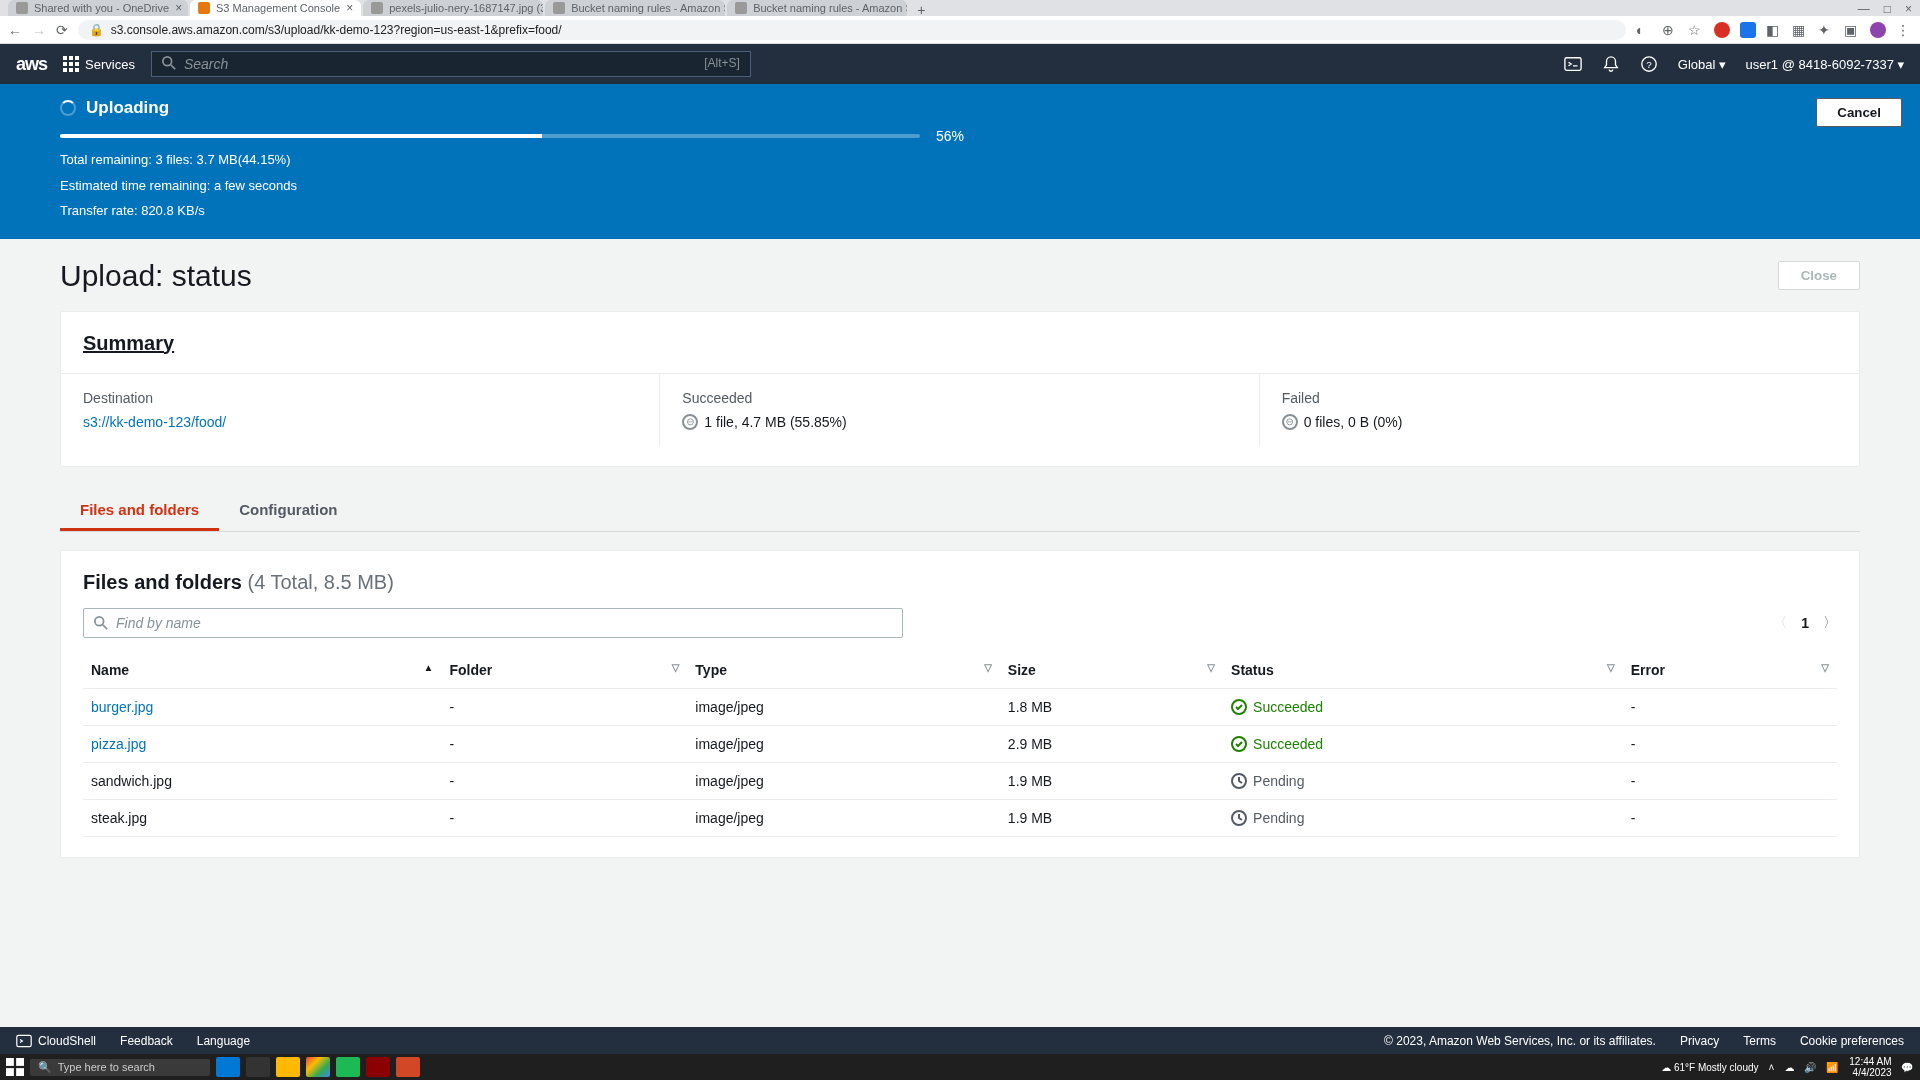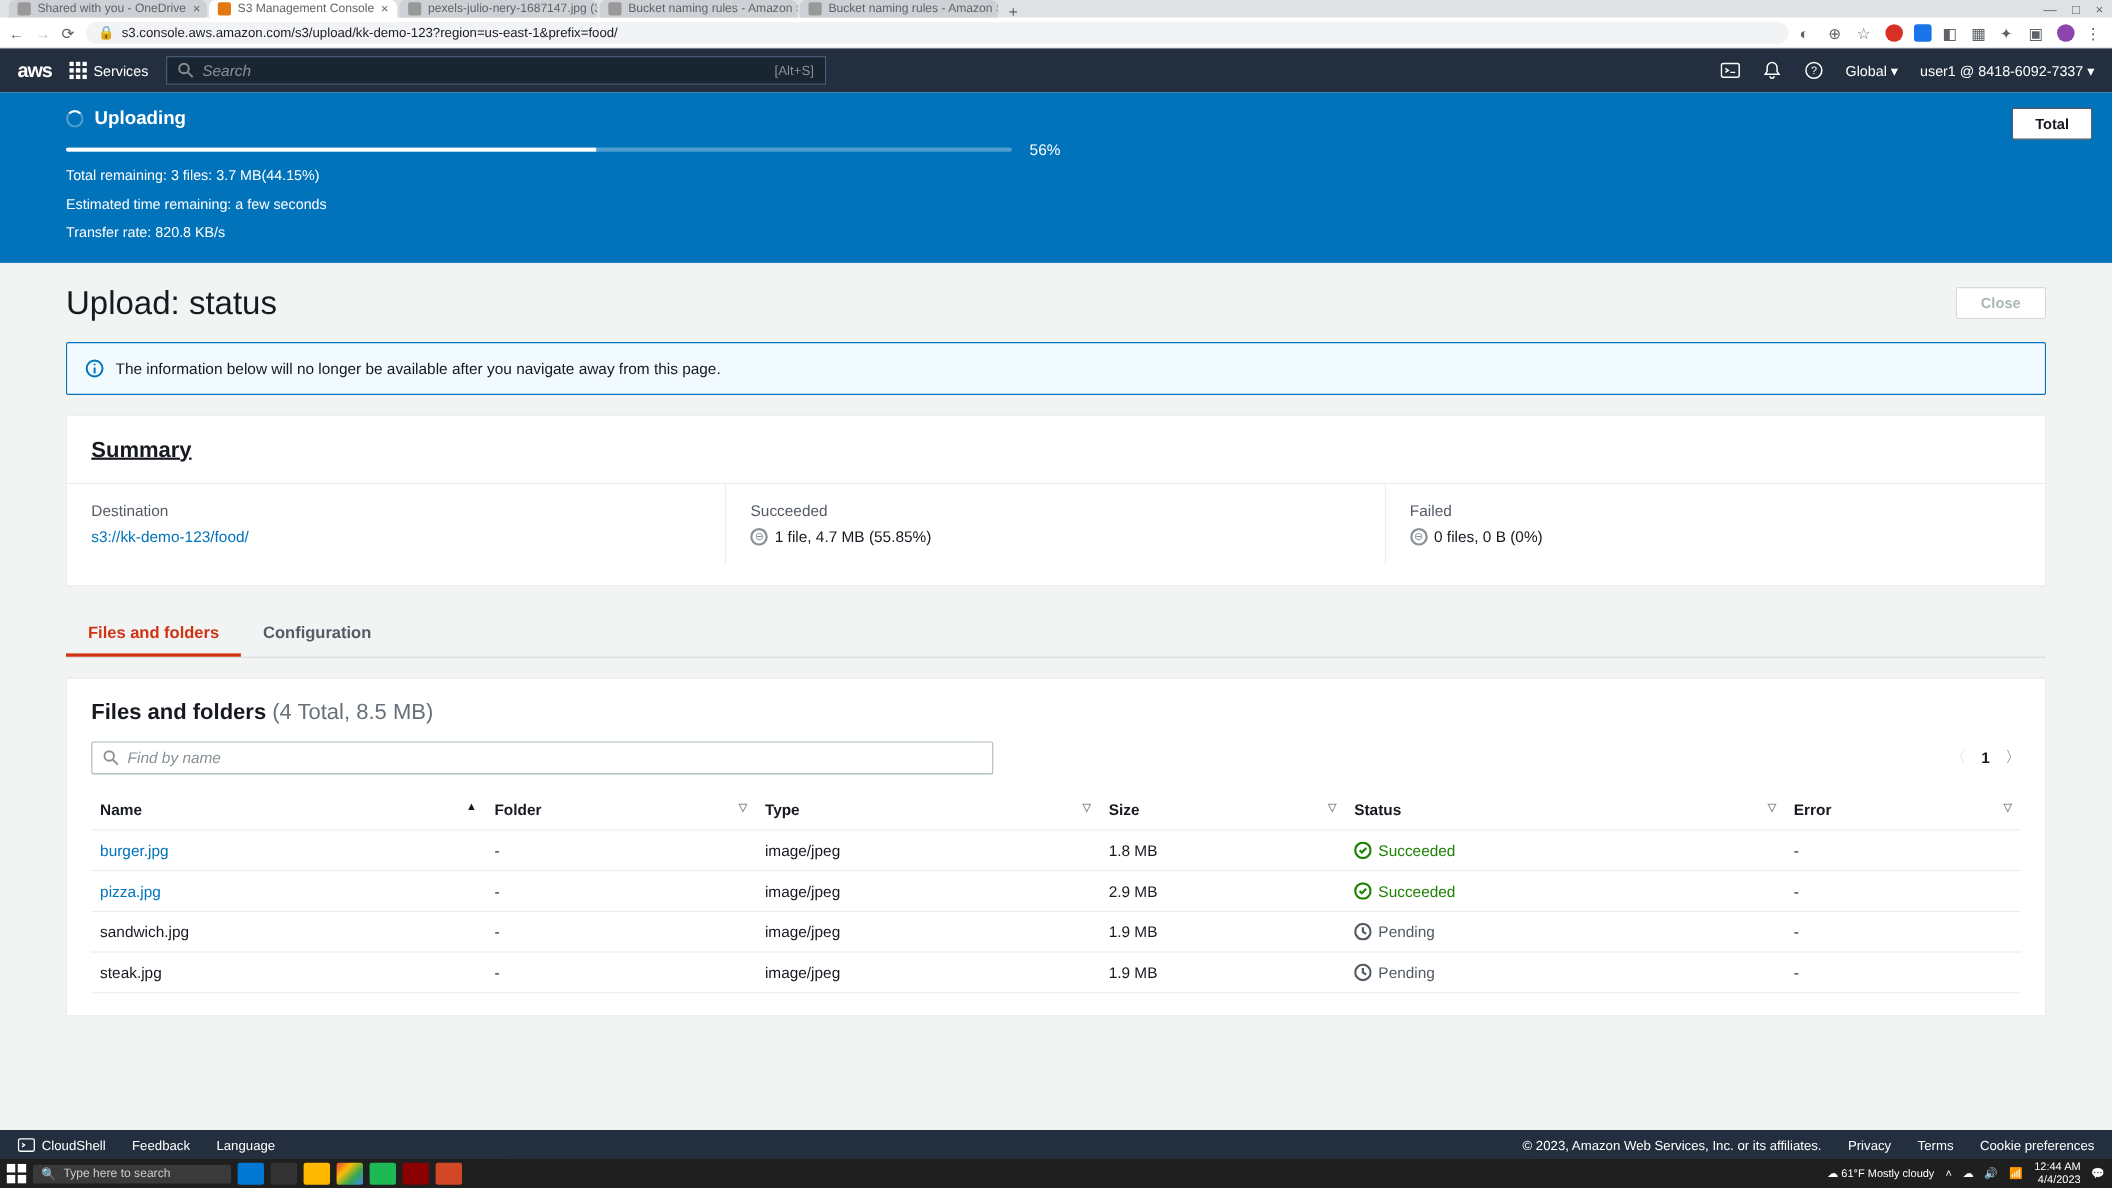--- a/index.html
+++ b/index.html
@@ -14,21 +14,21 @@
 .addr-nav { display: flex; gap: 10px; color: #5f6368; font-size: 14px; }
 .addr-url { flex: 1; background: #f1f3f4; border-radius: 14px; padding: 3px 12px; font-size: 12px; color: #202124; display: flex; align-items: center; gap: 6px; }
 .addr-icons { display: flex; gap: 10px; color: #5f6368; }
 .addr-icons span { width: 16px; height: 16px; display: inline-block; }
 
 
 .aws-nav { background: #232f3e; height: 40px; display: flex; align-items: center; padding: 0 16px; gap: 16px; color: #fff; }
 .aws-logo { font-weight: bold; font-size: 18px; color: #fff; letter-spacing: -1px; }
 .services-btn { display: flex; align-items: center; gap: 6px; font-size: 13px; cursor: pointer; }
 .grid-icon { display: inline-block; width: 16px; height: 16px; }
-.search-box { flex: 0 0 600px; background: #1a2532; border: 1px solid #4b5f7a; border-radius: 0; display: flex; align-items: center; padding: 4px 10px; gap: 8px; font-style: italic; color: #879196; }
+.search-box { flex: 0 0 600px; background: #1a2532; border: 1px solid #4b5f7a; border-radius: 0; display: flex; padding: 4px 10px; gap: 8px; font-style: italic; color: #879196; }
 .search-box .hint { margin-left: auto; font-style: normal; font-size: 12px; }
 .nav-right { margin-left: auto; display: flex; align-items: center; gap: 20px; font-size: 13px; }
 .nav-icon { width: 18px; height: 18px; display: inline-block; }
 
 
 .hamburger { position: absolute; left: 0; top: 88px; width: 34px; padding: 8px; cursor: pointer; }
 
 
 .upload-banner { background: #0073bb; color: #fff; padding: 14px 60px 18px 60px; position: relative; }
 .upload-banner h2 { font-size: 17px; font-weight: 600; display: flex; align-items: center; gap: 10px; }
@@ -208,37 +208,29 @@
     </h2>
   <div class="progress-row">
     <div class="progress-bar-bg">
         <div class="progress-bar-fill" id="progress-fill" style="width: 56%;"></div>
       </div>
     <span>56%</span>
   </div>
   <div class="banner-meta">Total remaining: 3 files: 3.7 MB(44.15%)</div>
   <div class="banner-meta">Estimated time remaining: a few seconds</div>
   <div class="banner-meta">Transfer rate: 820.8 KB/s</div>
-  <button class="cancel-btn">Total</button>
+  <button class="cancel-btn">Cancel</button>
 </div>
 
 <div class="main">
   <div class="page-head">
     <h1>Upload: status</h1>
     <button class="close-btn">Close</button>
   </div>
 
-  <div class="info-box">
-    <svg class="info-icon" viewBox="0 0 20 20">
-        <circle cx="10" cy="10" r="8" stroke="#0073bb" stroke-width="2" fill="none"></circle>
-        <circle cx="10" cy="6" r="1" fill="#0073bb"></circle>
-        <rect x="9" y="9" width="2" height="6" fill="#0073bb"></rect>
-      </svg>
-    <span>The information below will no longer be available after you navigate away from this page.</span>
-  </div>
 
   <div class="panel">
     <h3>Summary</h3>
     <div class="summary-grid">
       <div class="summary-cell">
         <div class="summary-label">Destination</div>
         <div class="summary-val">
             <a href="#">s3://kk-demo-123/food/</a>
           </div>
       </div>

